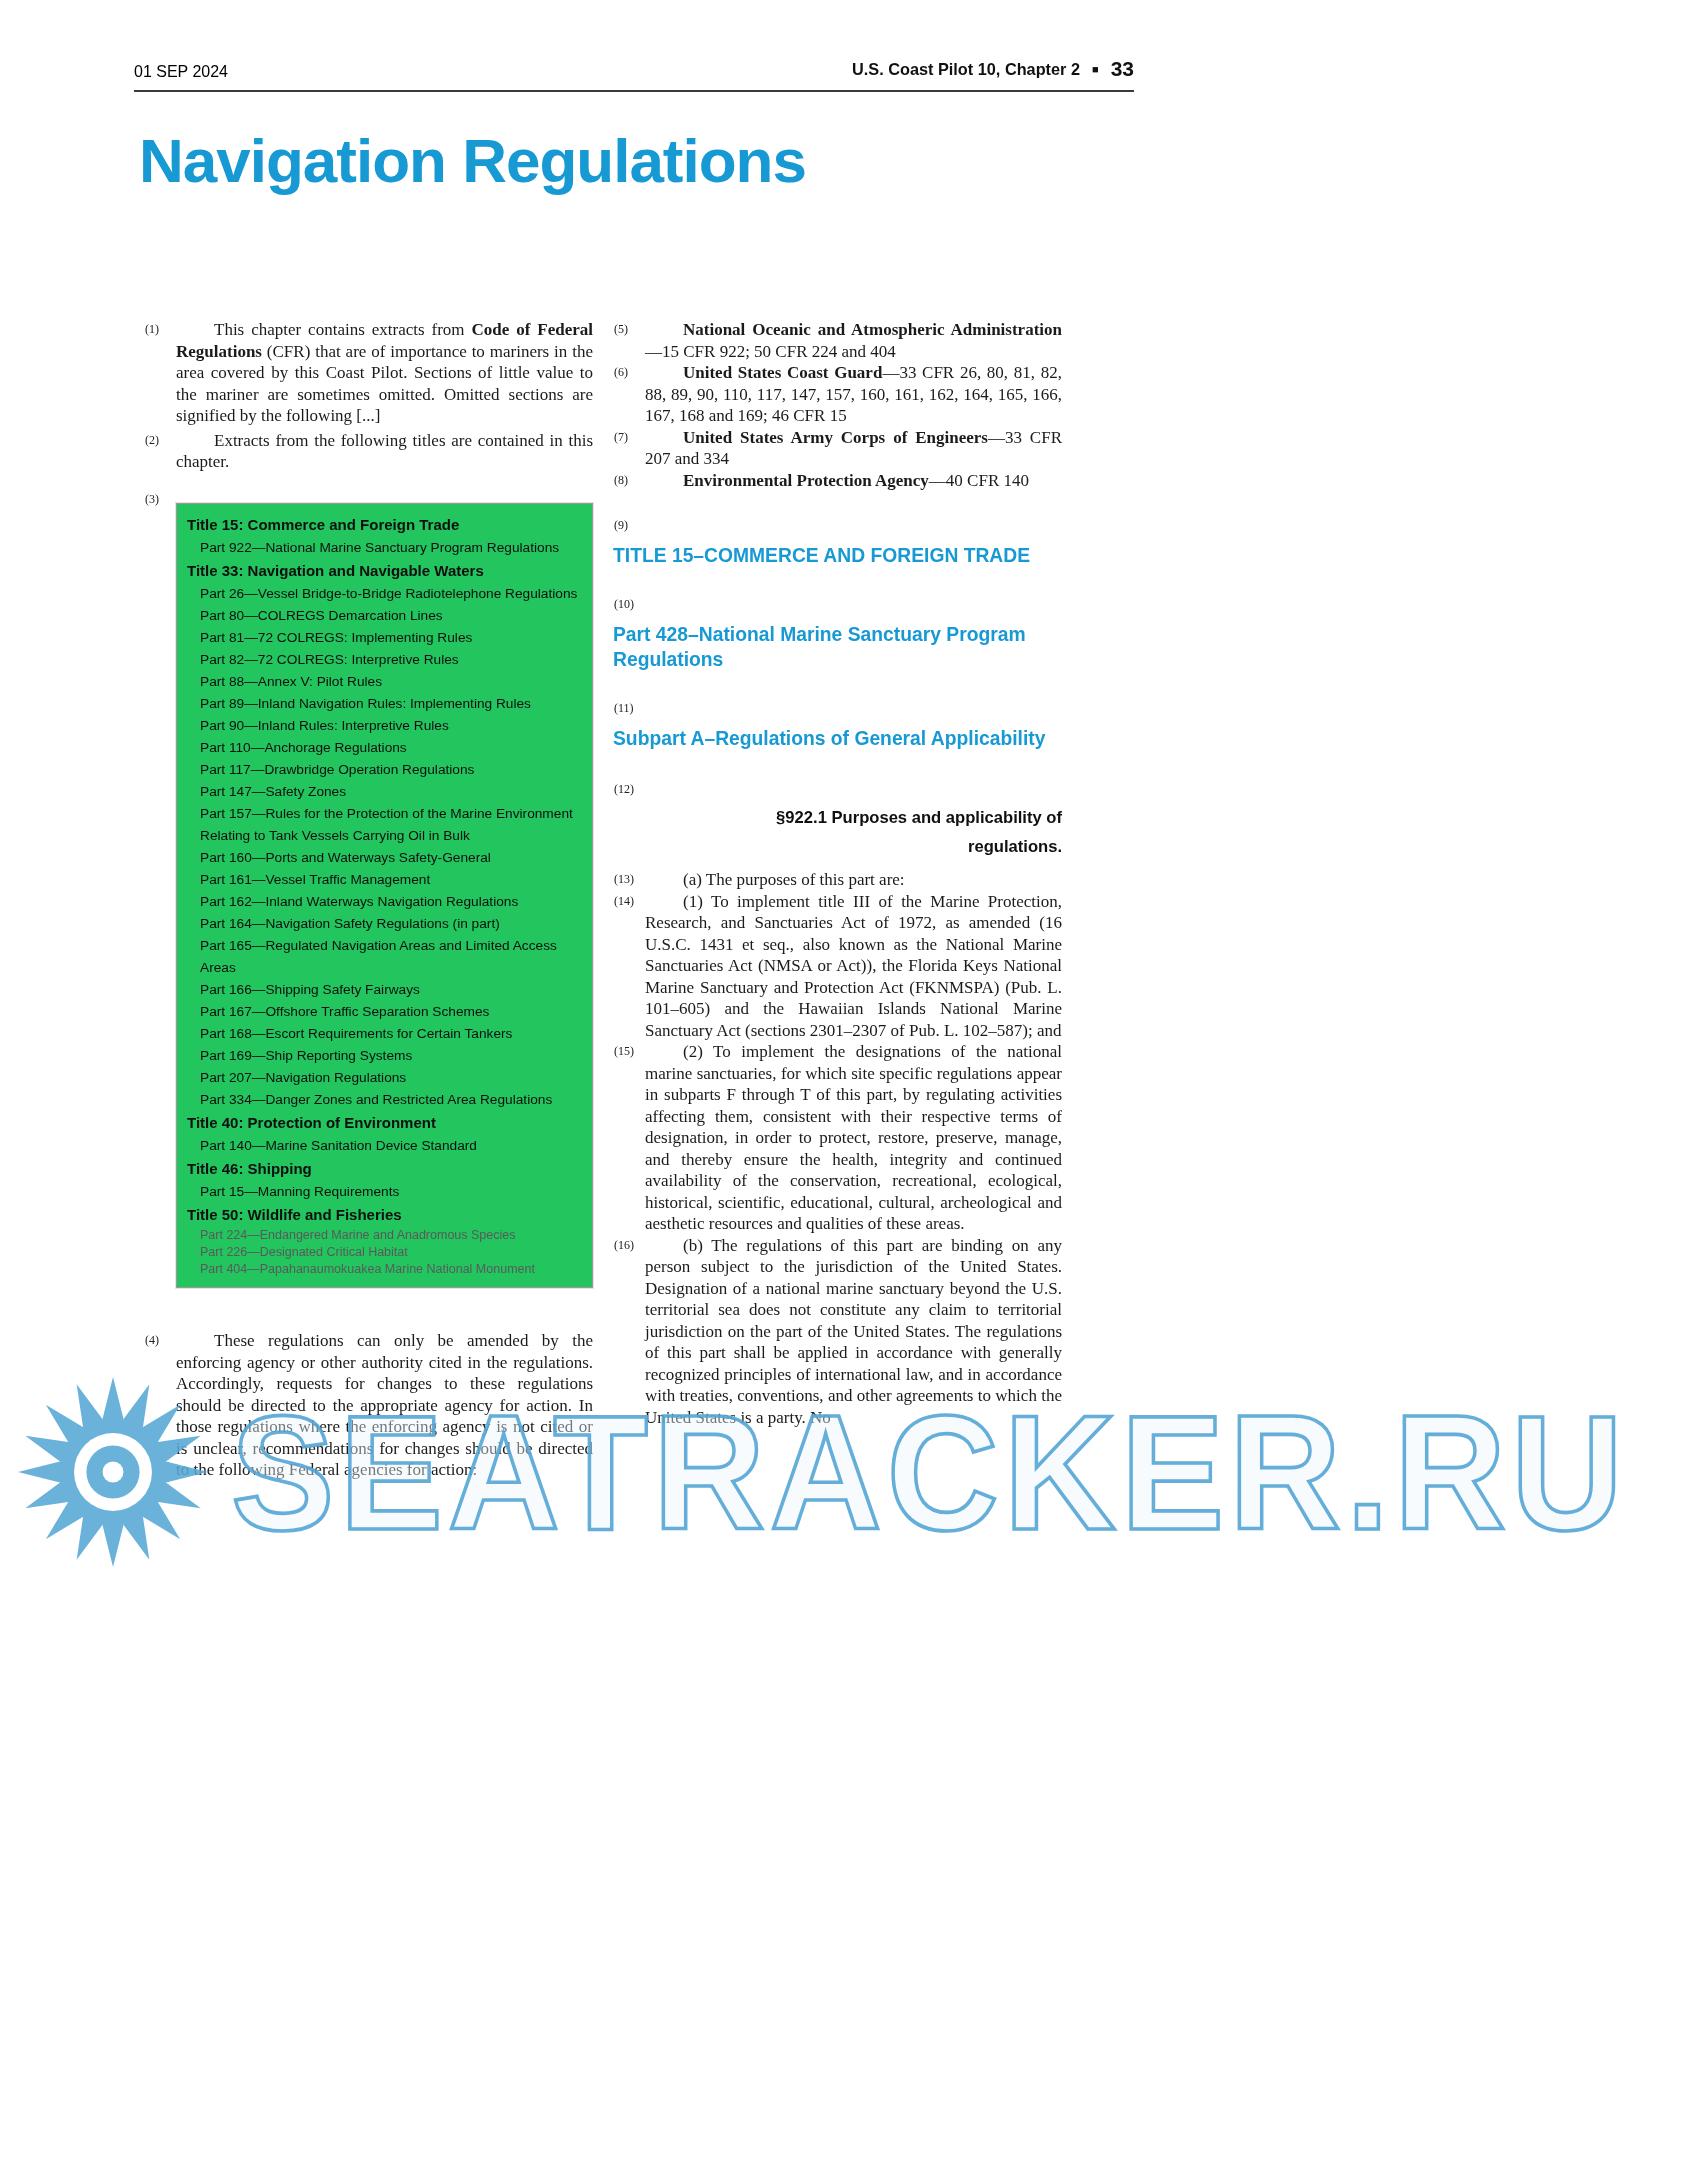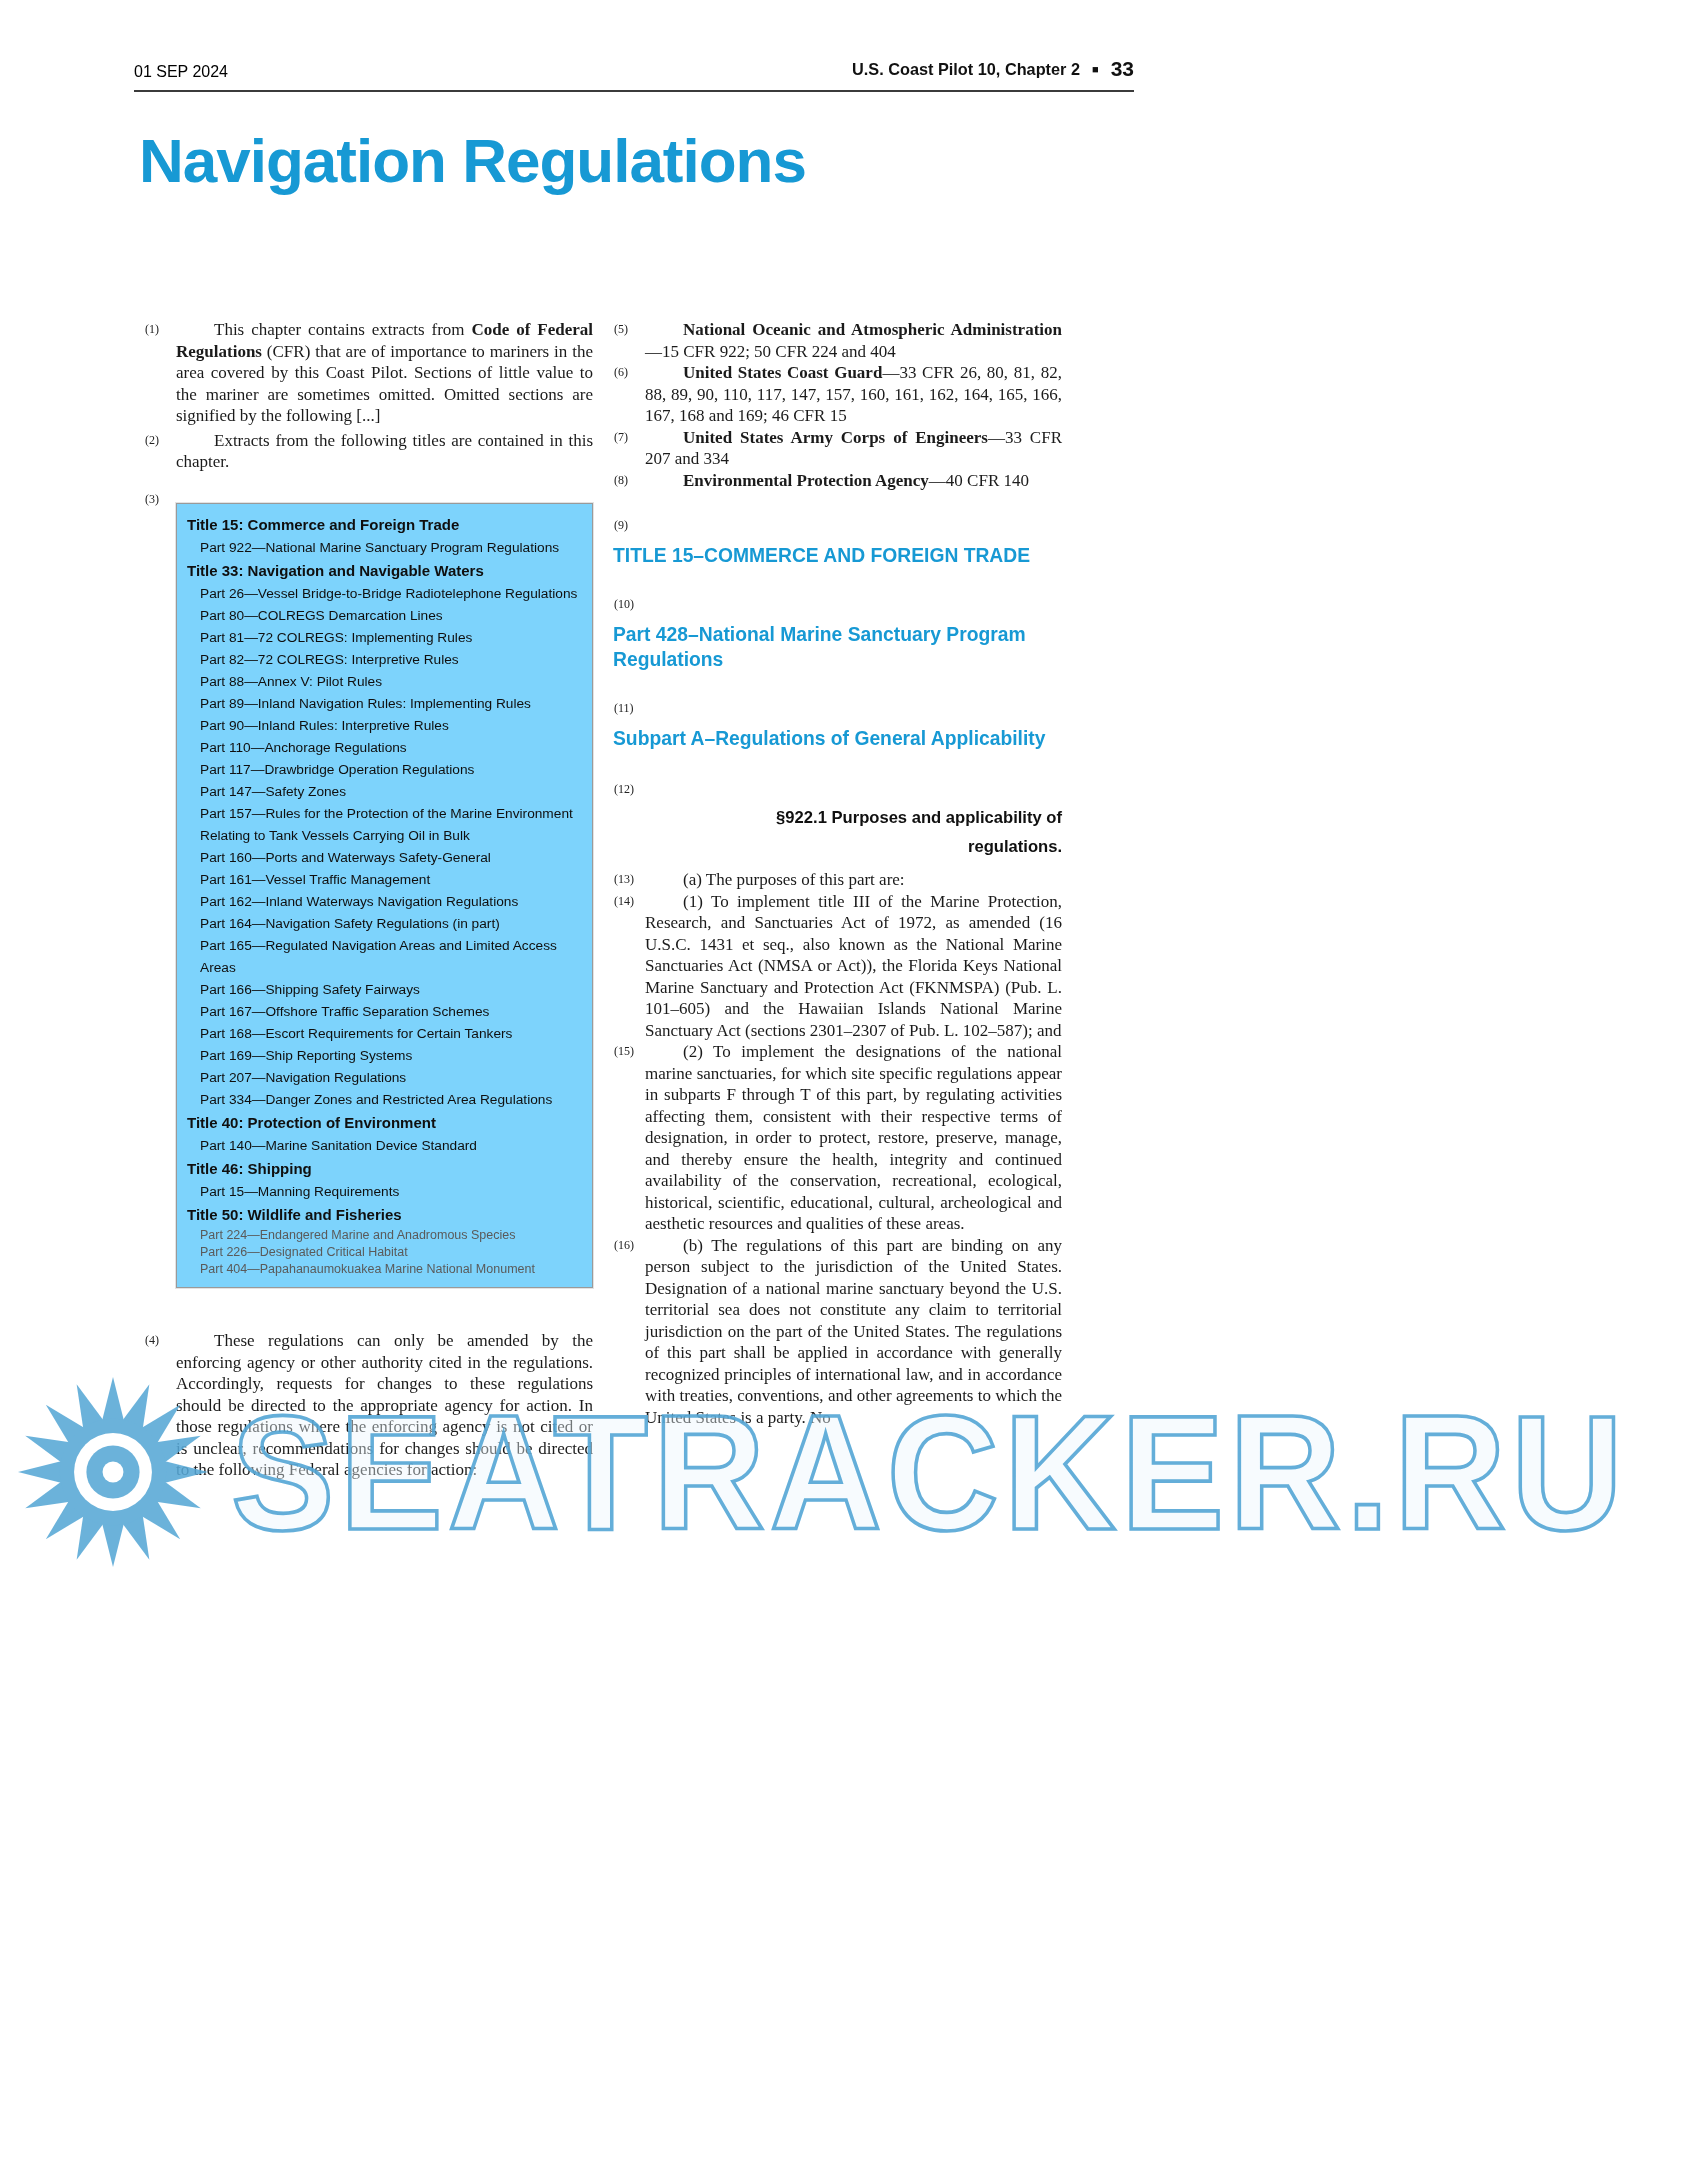--- a/index.html
+++ b/index.html
@@ -51,21 +51,21 @@
   }
   .p2 { margin-top: 3px; }
 
   
   .titles-box-wrap { position: relative; margin-top: 30px; }
   .titles-box-wrap > .pnum { top: -10px; }
   .titles-box {
     border: 1.5px solid #9a9a9a;
     box-shadow: 0 0 0 1px #e3e3e3;
     padding: 9px 8px 9px 10px;
-    background: #7dd3fc;
+    background: #22c55e;
     text-align: left; text-indent: 0;
   }
   .box-item {
     font-family: "Liberation Sans", sans-serif;
     font-size: 13.7px; line-height: 22px; color: #0f0f0f;
     padding-left: 13px;
   }
   .box-item.title { font-weight: bold; font-size: 15px; line-height: 24px; padding-left: 0; }
   .box-item.part-light { color: #5a5a5a; font-size: 12.5px; line-height: 17.3px; }
 

